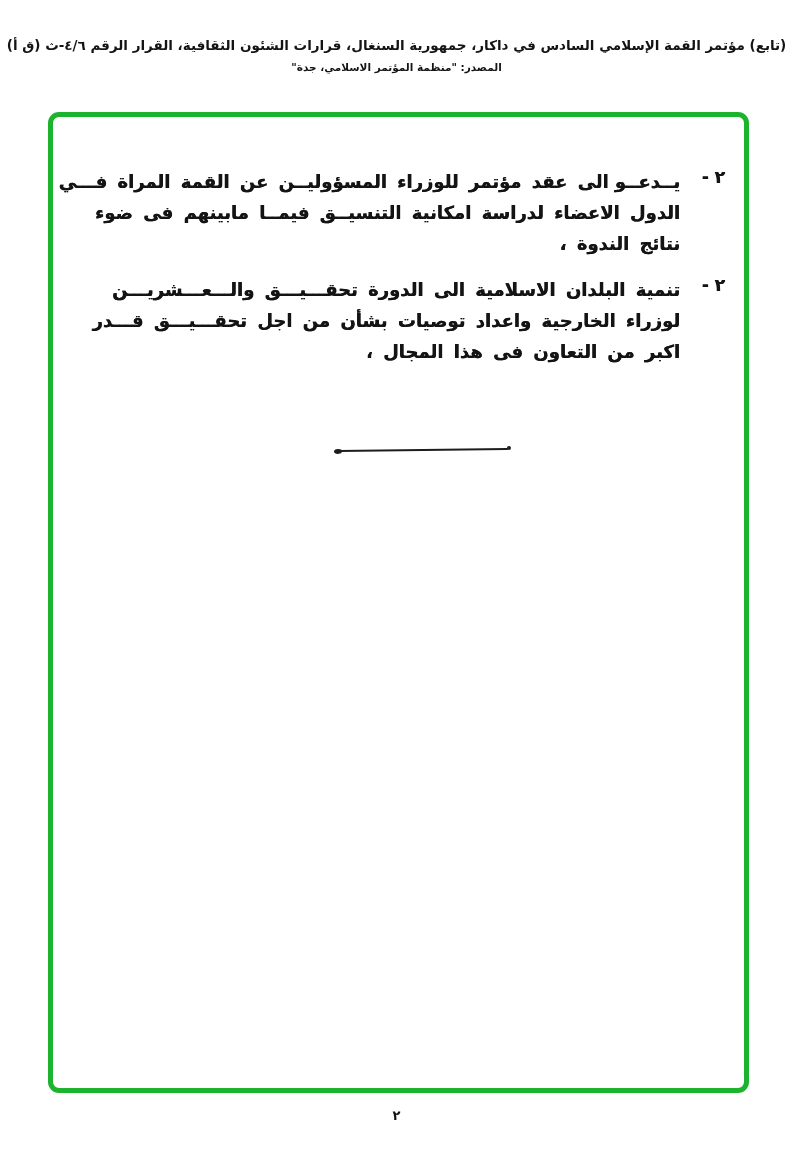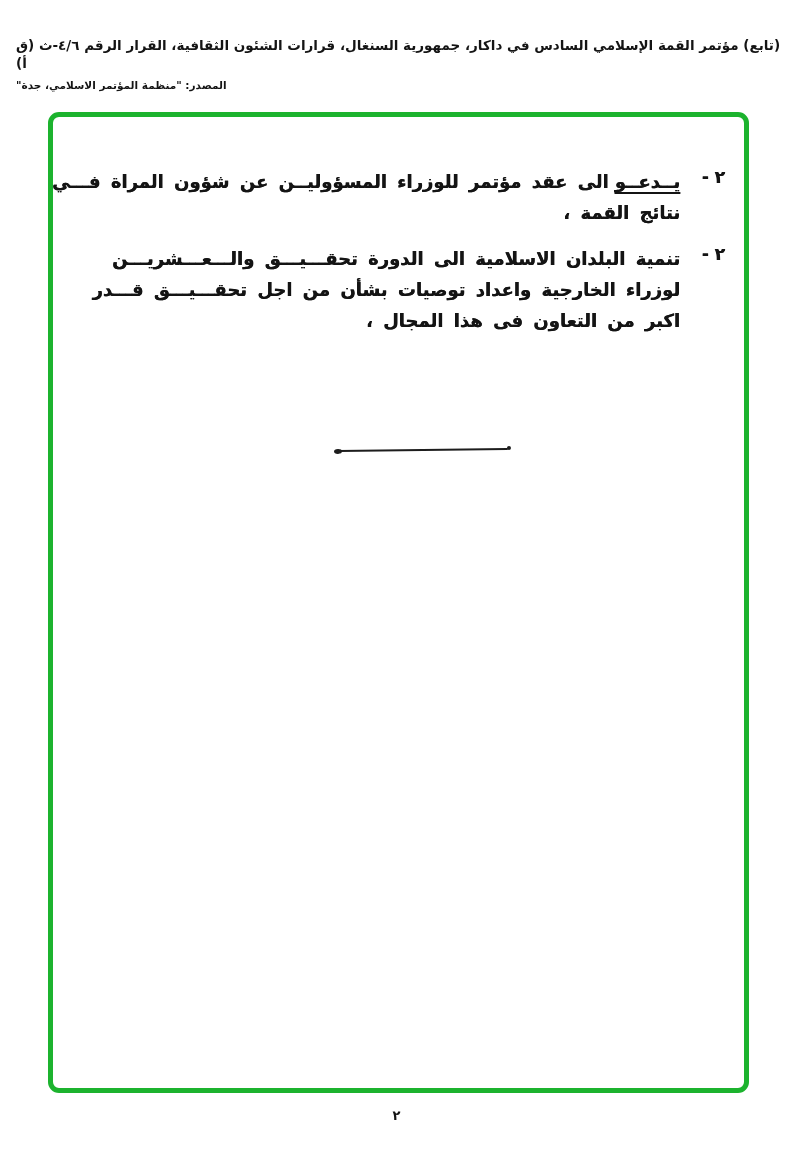--- a/index.html
+++ b/index.html
@@ -2,40 +2,40 @@
 <html lang="ar"><head>
 <meta charset="utf-8">
 <style>
   html,body{margin:0;padding:0;}
   body{
     width:793px;height:1156px;position:relative;overflow:hidden;
     background:#ffffff;color:#141414;
     font-family:"DejaVu Sans", sans-serif;
   }
   
-  .header{position:absolute;top:36px;left:16px;right:0;text-align:left;font-weight:bold;}
+  .header{position:absolute;top:36px;left:0;right:0;text-align:center;font-weight:bold;}
   .h1{font-size:13.5px;line-height:18px;}
   .h2{font-size:10.5px;margin-top:7px;}
   
   .frame{
     position:absolute;left:48px;top:112px;width:691px;height:971px;
     border:5px solid #1cb32e;border-radius:11px;background:transparent;
   }
   
   .doc-body{
     position:absolute;top:166px;right:68px;width:648px;
     direction:rtl;font-weight:bold;font-size:18px;
     text-shadow:0.4px 0 0 currentColor;
   }
   .res{display:flex;gap:9px;}
   .res + .res{margin-top:15px;}
   .num{width:36px;font-size:17px;padding-top:1px;white-space:nowrap;flex:none;}
   .lines{flex:1;min-width:0;}
   .line{text-align:right;line-height:31px;word-spacing:4px;white-space:nowrap;}
-  .u{text-decoration:underline;text-underline-offset:4px;text-decoration-thickness:1.5px;}
+  .u{text-underline-offset:4px;text-decoration-thickness:1.5px;}
   .lead{margin-inline-end:6px;}
   
   .divider{
     position:absolute;top:449px;left:338px;width:170px;height:2px;
     background:#1d1d1d;border-radius:2px;transform:rotate(-0.6deg);
   }
   .divider::before{
     content:"";position:absolute;left:-4px;top:-1.5px;width:8px;height:5px;
     background:#1d1d1d;border-radius:50%;
   }
@@ -57,23 +57,24 @@
   <div class="h2">المصدر: "منظمة المؤتمر الاسلامي، جدة"</div>
 </header>
 
 <div class="frame" id="green-frame" style="border-color: rgb(28, 179, 46);"></div>
 
 <main class="doc-body" id="doc-body">
   <section class="res">
     <div class="num">٢ -</div>
     <div class="lines">
       <div class="line first-line">
-        <span class="u lead">يــدعــو</span><span class="rest">الى عقد مؤتمر للوزراء المسؤوليــن عن شؤون المراة فـــي</span>
+        <span class="u lead">يــدعــو</span><span class="rest">الى عقد مؤتمر للوزراء المسؤوليــن عن القمة المراة فـــي</span>
       </div>
-        <div class="line">نتائج القمة ،</div>
+    <div class="line">الدول الاعضاء لدراسة امكانية التنسيــق فيمــا مابينهم فى ضوء</div>
+        <div class="line">نتائج الندوة ،</div>
       </div>
   </section>
 
   <section class="res">
     <div class="num">٢ -</div>
     <div class="lines">
     <div class="line">تنمية البلدان الاسلامية الى الدورة تحقـــيـــق والـــعـــشريـــن</div>
         <div class="line">لوزراء الخارجية واعداد توصيات بشأن من اجل تحقـــيـــق قـــدر</div>
         <div class="line">اكبر من التعاون فى هذا المجال ،</div>
       </div>

